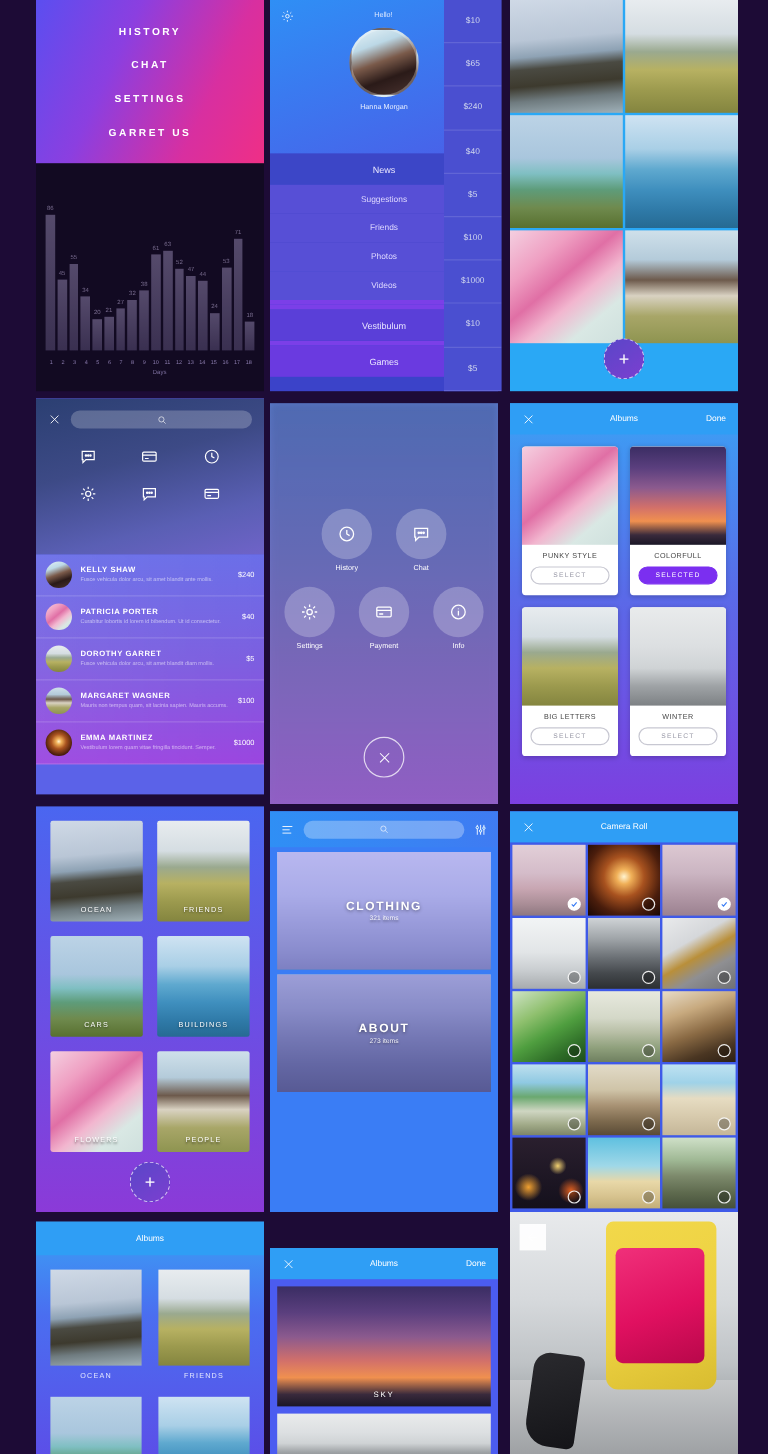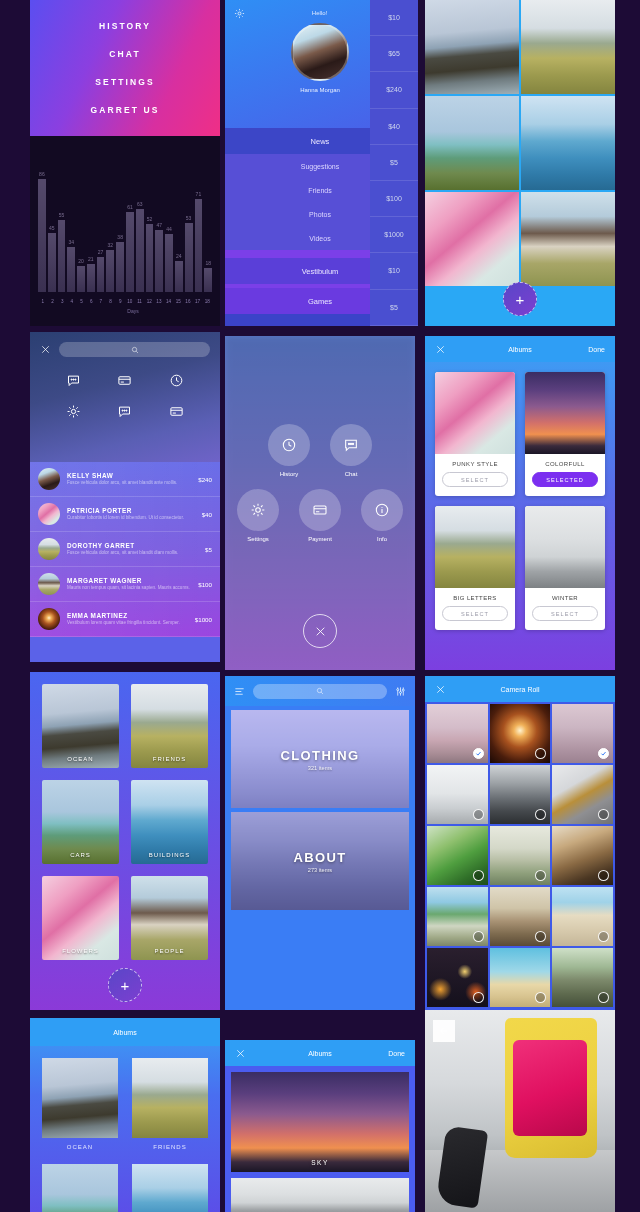--- a/index.html
+++ b/index.html
@@ -152,21 +152,21 @@
          border:1.4px dashed rgba(255,255,255,.65);
          display:flex; align-items:center; justify-content:center; color:#fff; font-size:15px; line-height:1; }
 
   
   #s8 { left:225px; top:676px; width:190px; height:334px; background:#3a7df5; }
   #s8 .bar { height:30px; display:flex; align-items:center; gap:8px; padding:0 9px;
              background:linear-gradient(90deg,#2f8ff5,#3f7bf2); }
   #s8 .sfield { flex:1; height:15px; border-radius:8px; background:rgba(255,255,255,.3); display:flex; align-items:center; justify-content:center; }
   #s8 .card { position:relative; height:98px; margin:4px 6px 0; overflow:hidden; }
   #s8 .card .ov { position:absolute; inset:0; display:flex; flex-direction:column; align-items:center; justify-content:center; }
-  #s8 .card .nm { color:#fff; font-size:13px; letter-spacing:1.4px; font-weight:bold; text-shadow:0 1px 3px rgba(0,0,0,.45); }
+  #s8 .card .nm { color:#fff; font-size:10px; letter-spacing:1.4px; font-weight:bold; text-shadow:0 1px 3px rgba(0,0,0,.45); }
   #s8 .card .ct { color:rgba(255,255,255,.9); font-size:5.6px; margin-top:2px; text-shadow:0 1px 2px rgba(0,0,0,.4); }
   #s8 .tintA { background:rgba(130,120,235,.42); }
   #s8 .tintB { background:rgba(110,100,220,.38); }
   #s8 .tintC { background:rgba(95,70,200,.45); }
 
   
   #s9 { left:425px; top:676px; width:190px; height:334px; background:#3f5ae8; }
   #s9 .nav { height:26px; display:flex; align-items:center; padding:0 10px; background:#2f9ef5; color:#fff; position:relative; }
   #s9 .nav .ttl { position:absolute; left:0; right:0; text-align:center; font-size:7px; }
   #s9 .g { display:grid; grid-template-columns:repeat(3,1fr); gap:2px; padding:2px; }

